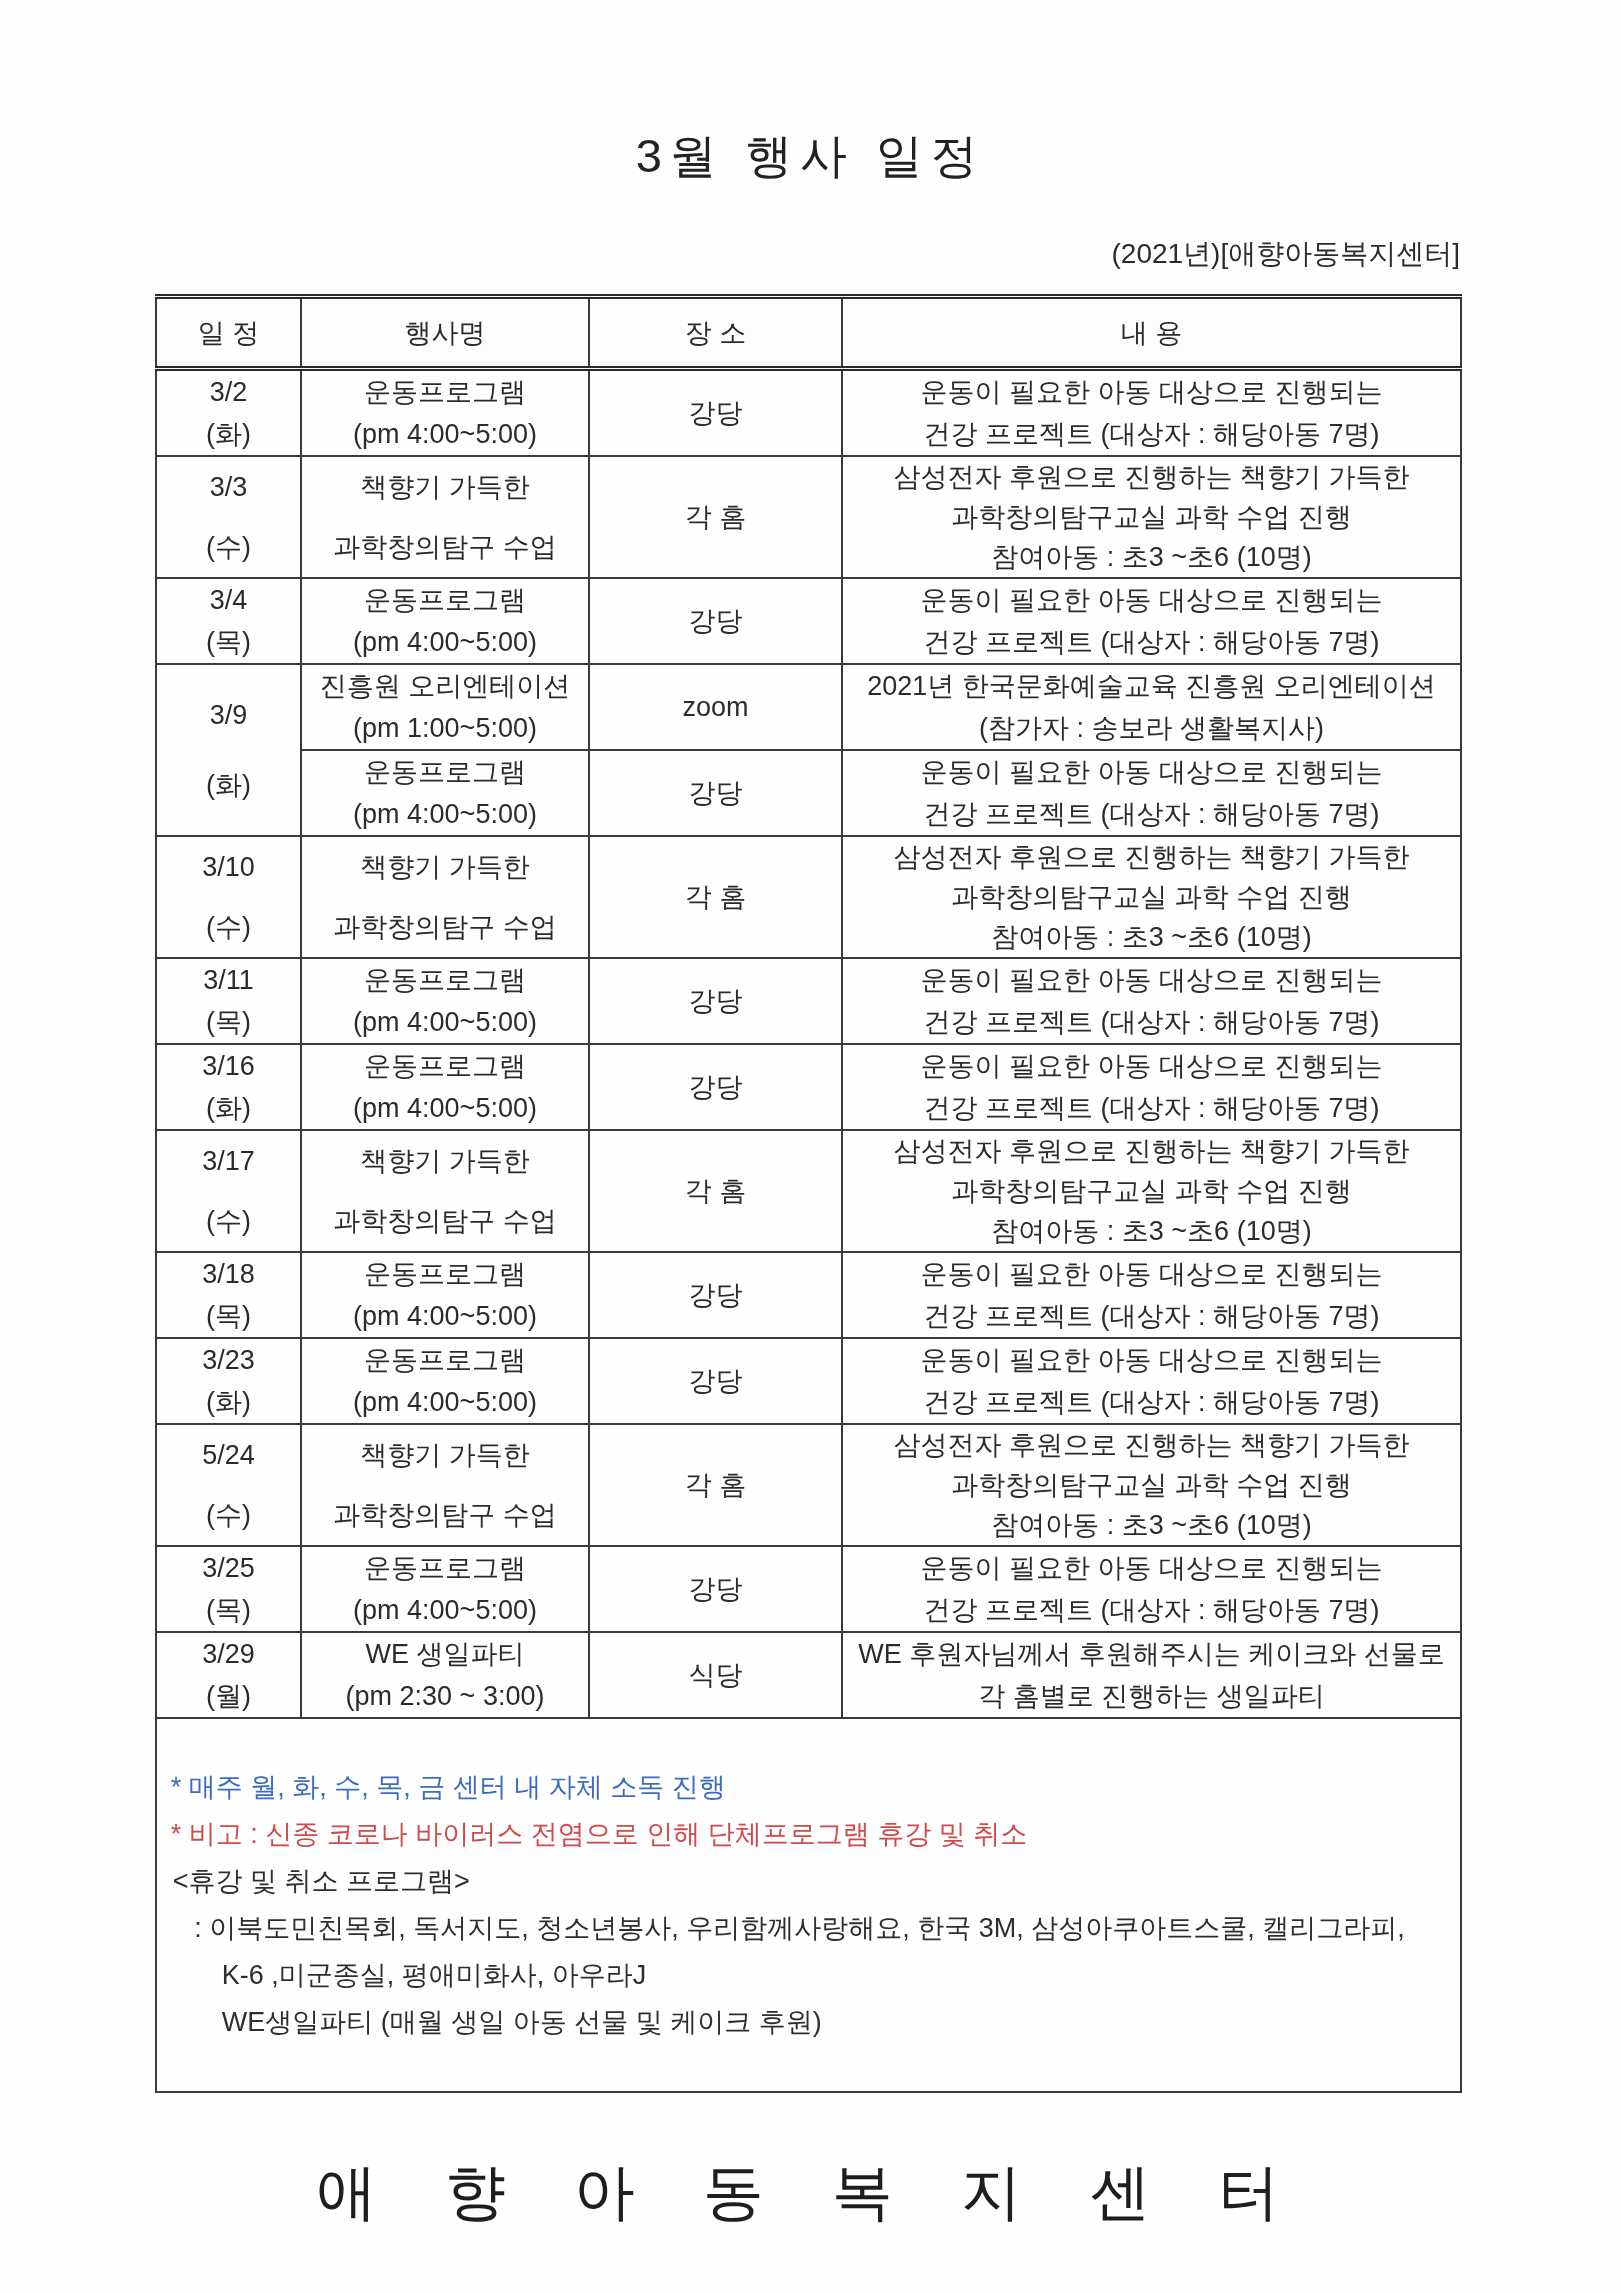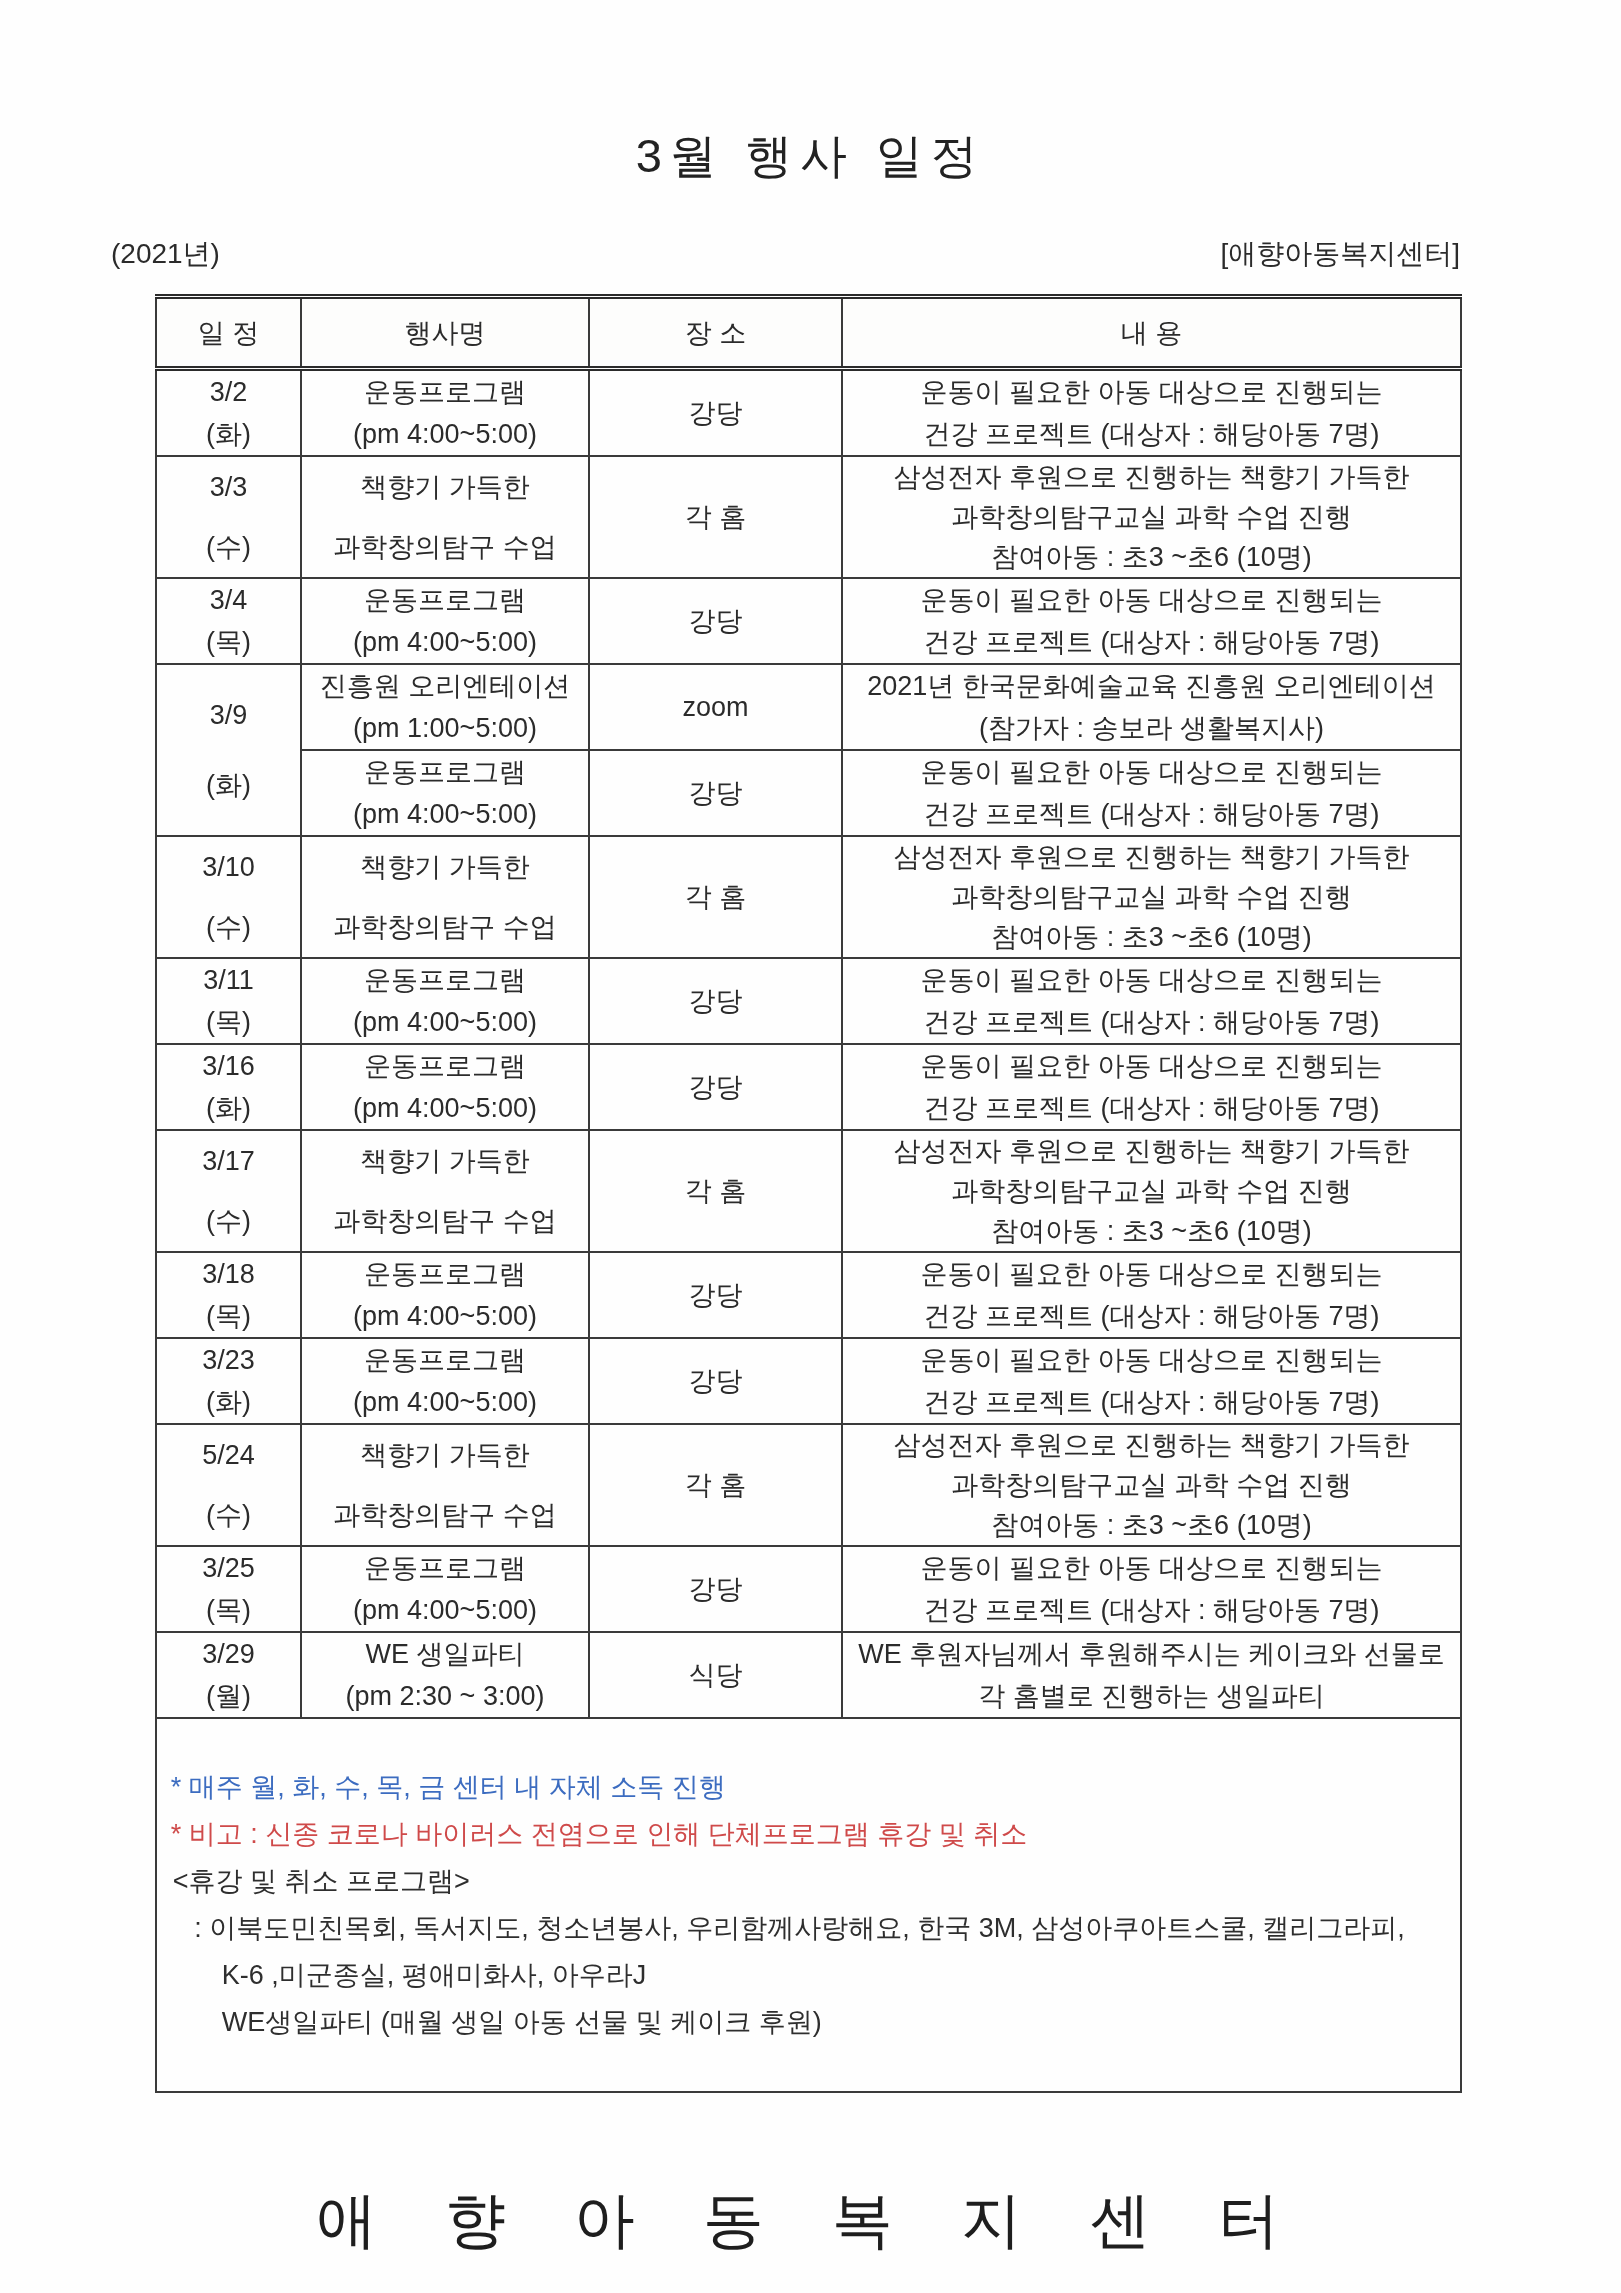--- a/index.html
+++ b/index.html
@@ -14,21 +14,21 @@
   }
   
   .doc-title{
     position:absolute;top:125px;left:0;width:100%;
     text-align:center;
     font-size:47px;font-weight:500;letter-spacing:7.8px;
     color:#222;
   }
   .meta-row{
     position:absolute;top:235px;left:111px;right:161px;
-    display:flex;justify-content:space-between;align-items:flex-end;
+    display:flex;justify-content:flex-end;align-items:flex-end;
     font-size:28px;color:#2b2b2b;
   }
   
   .tbl{
     position:absolute;top:294px;left:155px;
     width:1306px;
     border-collapse:collapse;
     table-layout:fixed;
     font-size:27px;color:#2b2b2b;
   }
@@ -64,21 +64,20 @@
   .note-plain{color:#2e2e2e;}
   .ind-a{padding-left:2px;}
   .ind-b{padding-left:23.5px;}
   .ind-c{padding-left:51px;}
   
   .doc-footer{
     position:absolute;top:2152px;left:0;width:100%;
     text-align:center;
     font-size:61px;font-weight:500;letter-spacing:25.5px;
     color:#1e1e1e;
-    margin-top:28px;
   }
 </style>
 </head>
 <body>
 
 <div class="page">
 
   <div class="doc-title">3월 행사 일정</div>
 
   <div class="meta-row">

